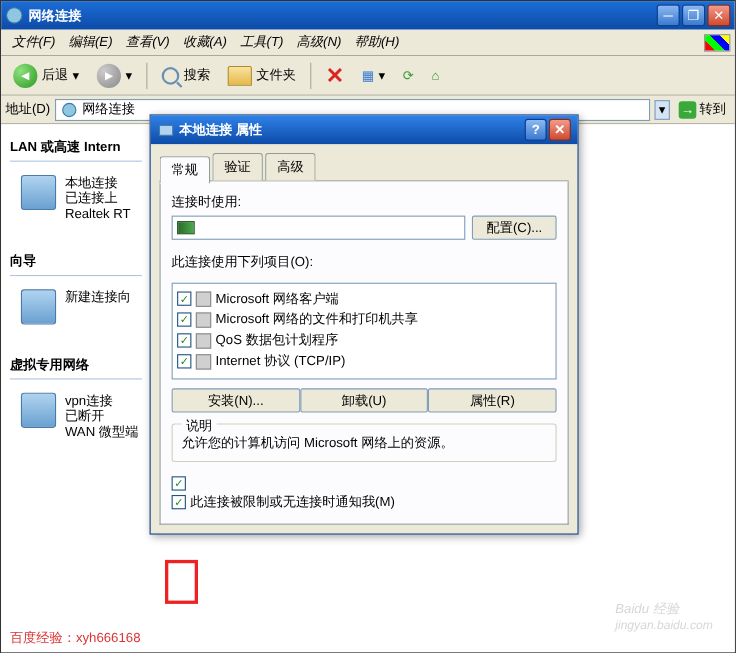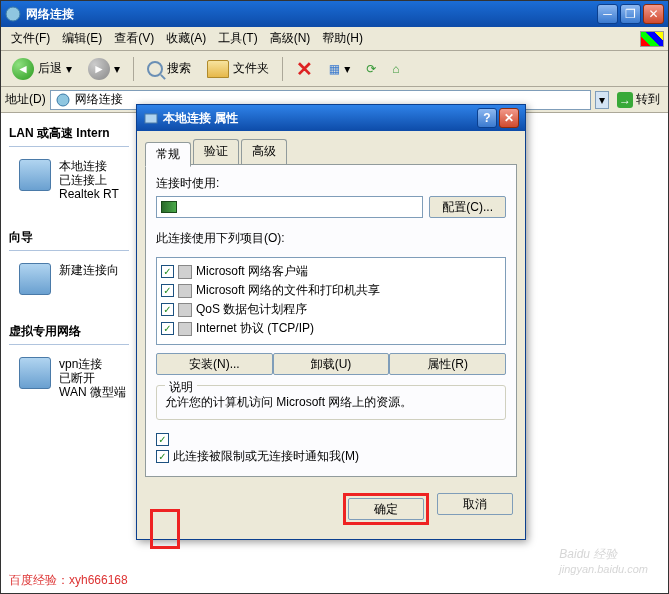--- a/index.html
+++ b/index.html
@@ -7,21 +7,21 @@
 
 
 .titlebar { height: 26px; background: linear-gradient(to bottom, #1b6dd6, #0d4ba8); display: flex; align-items: center; padding: 0 4px; color: #fff; }
 .titlebar .icon { width: 16px; height: 16px; margin-right: 5px; display: inline-block; }
 .titlebar .title { flex: 1; font-weight: bold; color: #fff; }
 .winbtns { display: flex; gap: 2px; }
 .winbtn { width: 21px; height: 20px; background: linear-gradient(to bottom,#8db8f0,#3a7ad0); border: 1px solid #0b3f8e; border-radius: 3px; display: flex; align-items: center; justify-content: center; color: #fff; }
 .winbtn.close { background: linear-gradient(to bottom,#f29a8c,#d04a2e); border-color: #8e2b0b; }
 
 .menubar { height: 24px; background: #ece9d8; border-bottom: 1px solid #aca899; display: flex; align-items: center; padding: 0 4px; }
-.menuitem { padding: 2px 6px; cursor: default; }
+.menuitem { padding: 2px 6px; cursor: default; font-style: italic; }
 .menubar .flag { margin-left: auto; width: 24px; height: 16px; background: linear-gradient(45deg,#f00 25%,#0f0 25% 50%,#00f 50% 75%,#ff0 75%); border: 1px solid #999; }
 
 .toolbar { height: 36px; background: #ece9d8; border-bottom: 1px solid #aca899; display: flex; align-items: center; padding: 0 4px; gap: 2px; }
 .tbtn { height: 28px; display: flex; align-items: center; padding: 0 6px; gap: 4px; border: 1px solid transparent; border-radius: 3px; cursor: pointer; }
 .circ { width: 22px; height: 22px; border-radius: 50%; display: flex; align-items: center; justify-content: center; color: #fff; }
 .circ.green { background: radial-gradient(circle at 30% 30%, #8ee07f, #2a9a1e); }
 .circ.gray { background: radial-gradient(circle at 30% 30%, #ccc, #888); }
 .sep { width: 1px; height: 24px; background: #aca899; margin: 0 4px; }
 .fldr { width: 22px; height: 18px; background: linear-gradient(to bottom,#f7e39e,#e6b84a); border: 1px solid #b08a2a; border-radius: 2px 2px 0 0; }
 .mag { width: 16px; height: 16px; border: 2px solid #6a8fb5; border-radius: 50%; position: relative; }
@@ -248,26 +248,20 @@
         <div class="chk-row">
           <span class="chk">✓</span>
         </div>
         <div class="chk-row">
           <span class="chk">✓</span>
           <span>此连接被限制或无连接时通知我(M)</span>
         </div>
       </div>
     </div>
   </div>
-  <div class="dlg-foot">
-    <span class="red-box2">
-      <button class="btn">确定</button>
-    </span>
-    <button class="btn">取消</button>
-  </div>
 </div>
 
 <div class="red-box1"></div>
 
 <div class="footer">百度经验：xyh666168</div>
 <div class="watermark">
   <span>Baidu 经验</span>
   <span class="sub">jingyan.baidu.com</span>
 </div>
 

